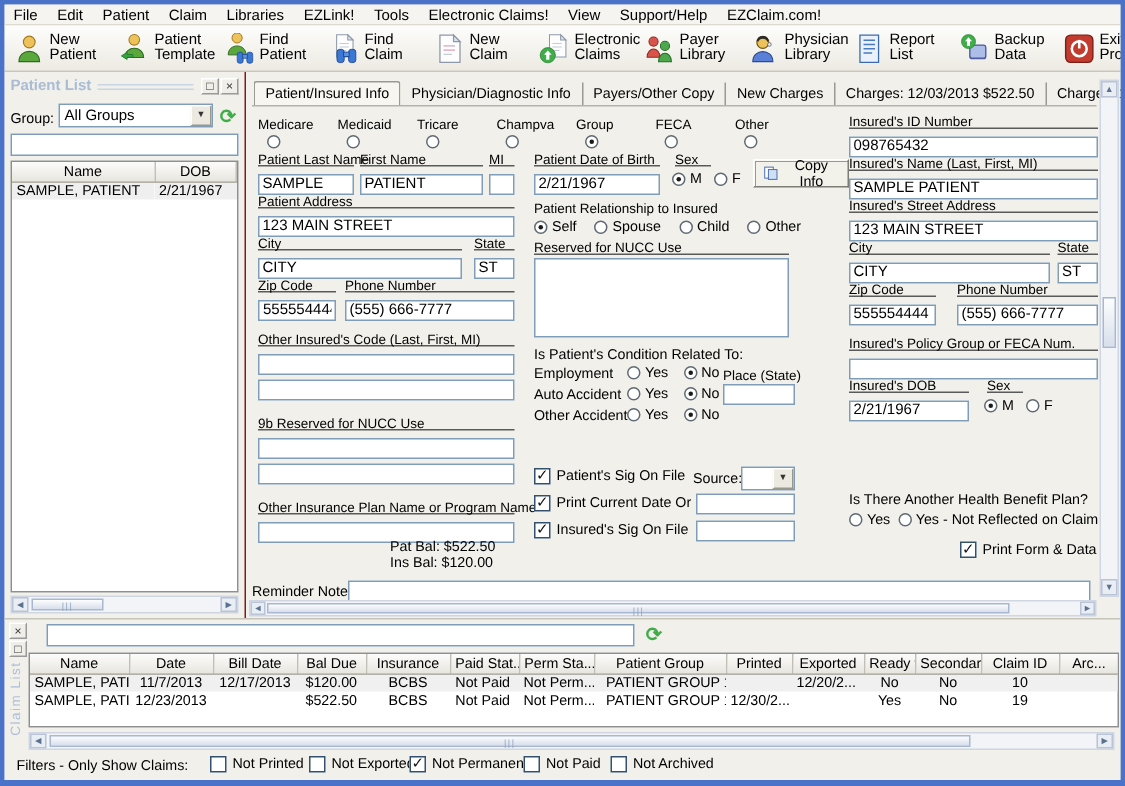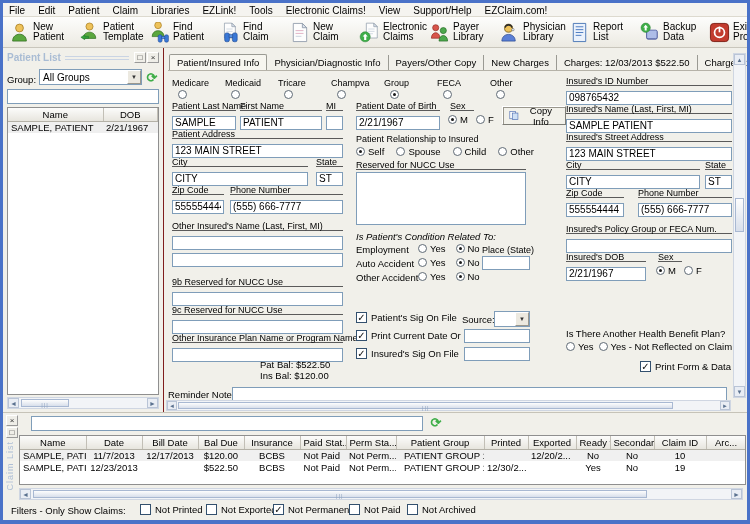--- a/index.html
+++ b/index.html
@@ -341,24 +341,24 @@
         </div>
 
       <div class="fg" style="left:8px;top:53px;width:64px"><div class="flb">Patient Last Name</div><input class="fin" value="SAMPLE" style=""></div>
       <div class="fg" style="left:76px;top:53px;width:82px"><div class="flb">First Name</div><input class="fin" value="PATIENT" style=""></div>
       <div class="fg" style="left:162px;top:53px;width:17px"><div class="flb">MI</div><input class="fin" value="" style=""></div>
       <div class="fg" style="left:8px;top:81px;width:171px"><div class="flb">Patient Address</div><input class="fin" value="123 MAIN STREET" style=""></div>
       <div class="fg" style="left:8px;top:109px;width:136px"><div class="flb">City</div><input class="fin" value="CITY" style=""></div>
       <div class="fg" style="left:152px;top:109px;width:27px"><div class="flb">State</div><input class="fin" value="ST" style=""></div>
       <div class="fg" style="left:8px;top:137px;width:52px"><div class="flb">Zip Code</div><input class="fin" value="555554444" style=""></div>
       <div class="fg" style="left:66px;top:137px;width:113px"><div class="flb">Phone Number</div><input class="fin" value="(555) 666-7777" style=""></div>
-      <div class="fg" style="left:8px;top:173px;width:171px"><div class="flb">Other Insured's Name (Last, First, MI)</div><input class="fin" value="" style=""></div>
+      <div class="fg" style="left:8px;top:173px;width:171px"><div class="flb">Other Insured's Code (Last, First, MI)</div><input class="fin" value="" style=""></div>
       <div class="fg" style="left:8px;top:201px;width:171px"><input class="fin" value="" style=""></div>
       <div class="fg" style="left:8px;top:229px;width:171px"><div class="flb">9b Reserved for NUCC Use</div><input class="fin" value="" style=""></div>
-      <div class="fg" style="left:8px;top:257px;width:171px"><div class="flb">9c Reserved for NUCC Use</div><input class="fin" value="" style=""></div>
+      <div class="fg" style="left:8px;top:257px;width:171px"><input class="fin" value="" style=""></div>
       <div class="fg" style="left:8px;top:285px;width:171px"><div class="flb">Other Insurance Plan Name or Program Name</div><input class="fin" value="" style=""></div>
       <div class="lbl" style="left:96px;top:311px;">Pat Bal: $522.50</div>
       <div class="lbl" style="left:96px;top:322px;">Ins Bal: $120.00</div>
 
       <div class="fg" style="left:192px;top:53px;width:84px"><div class="flb">Patient Date of Birth</div><input class="fin" value="2/21/1967" style=""></div>
       <div class="fg" style="left:286px;top:53px;width:24px">
           <div class="flb">Sex</div>
         </div>
       <div class="radiorow" style="left:284px;top:66px;gap:8px;">
           <span class="ritem">
@@ -394,21 +394,21 @@
           </span>
           <span class="ritem">
             <span class="radio"></span>
             <span class="rlabel">Other</span>
           </span>
         </div>
       <div class="fg" style="left:192px;top:112px;width:170px">
           <div class="flb">Reserved for NUCC Use</div>
         </div>
       <textarea class="fta" style="position: absolute; left: 192px; top: 124px; width: 170px; height: 53px;"></textarea>
-      <div class="lbl" style="left:192px;top:183px;font-style:italic;">Is Patient's Condition Related To:</div>
+      <div class="lbl" style="left:192px;top:183px;">Is Patient's Condition Related To:</div>
       <div class="lbl" style="left:192px;top:196px;">Employment</div>
       <div class="radiorow" style="left:254px;top:195px;gap:10px;">
           <span class="ritem">
             <span class="radio"></span>
             <span class="rlabel">Yes</span>
           </span>
           <span class="ritem">
             <span class="radio on"></span>
             <span class="rlabel">No</span>
           </span>

